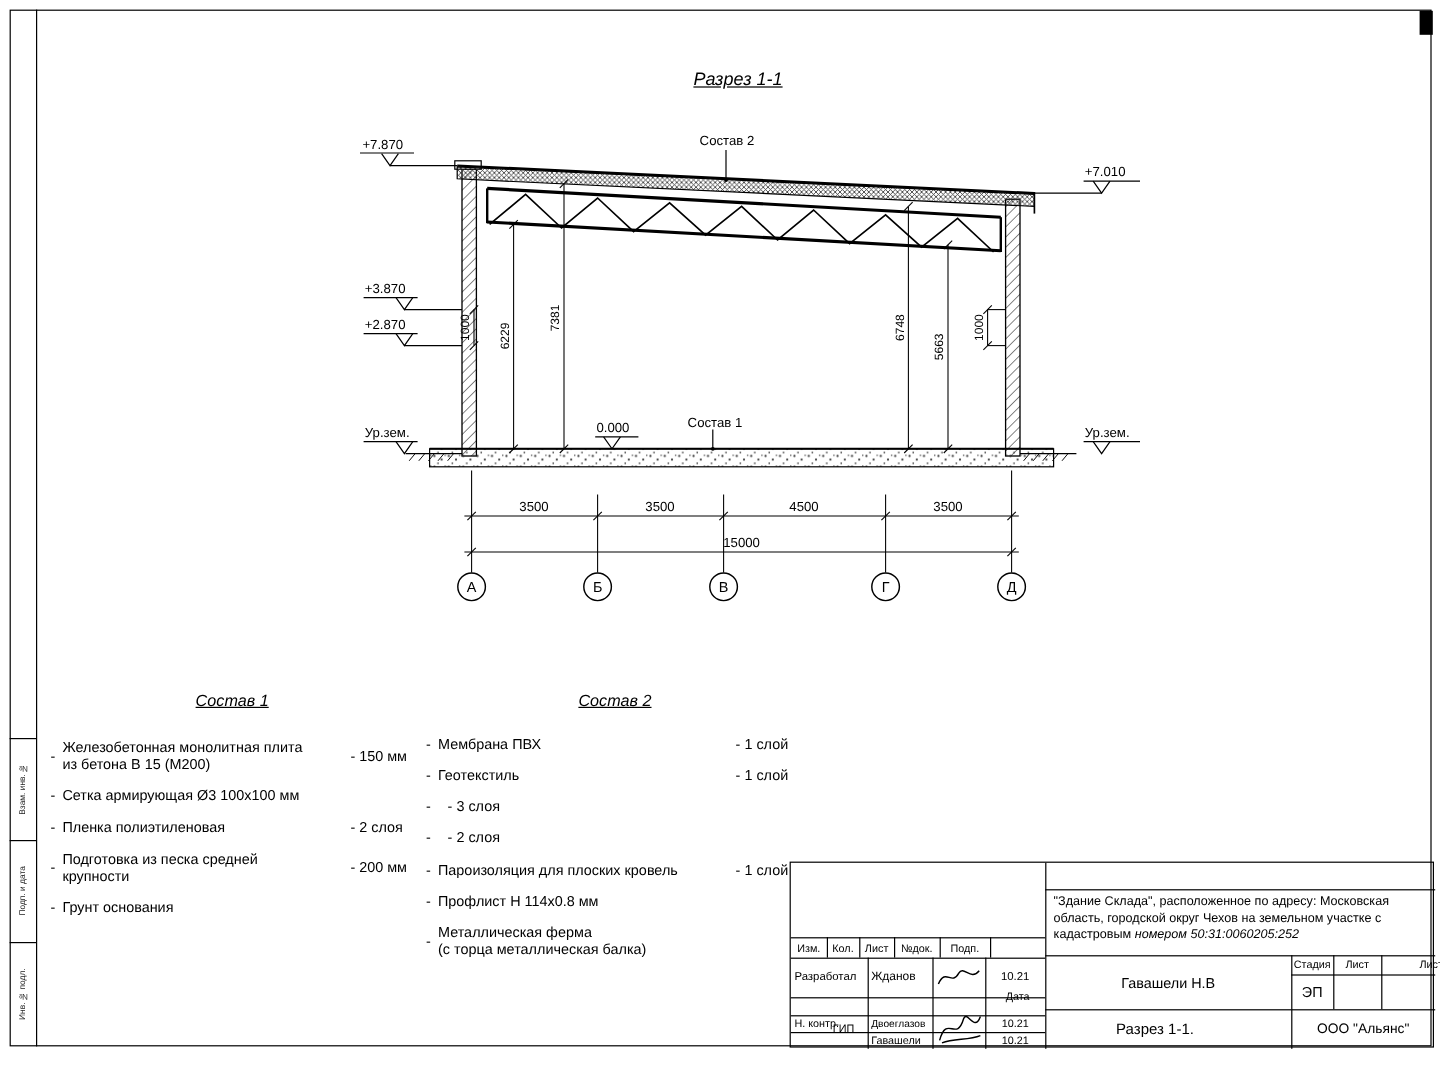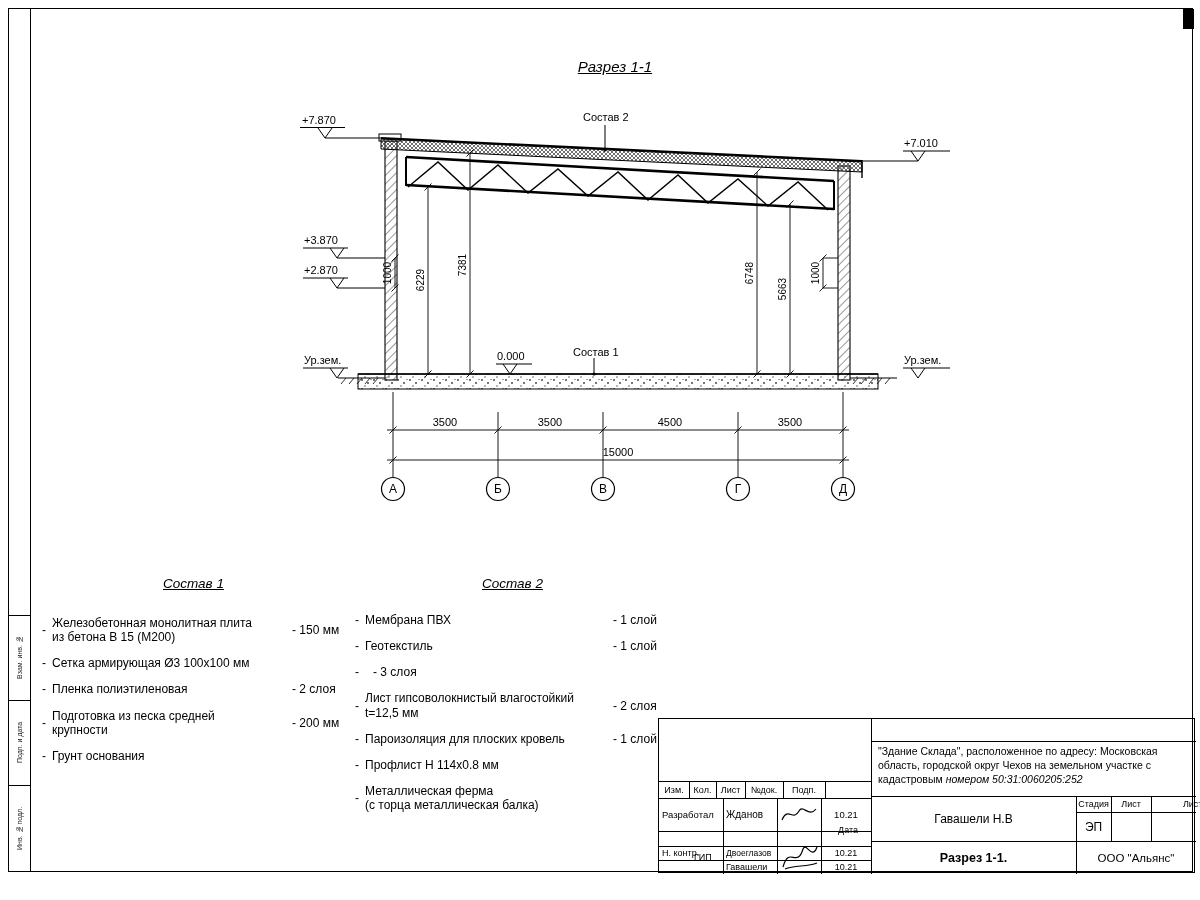--- a/index.html
+++ b/index.html
@@ -262,22 +262,20 @@
         <span class="dash">-</span>
         <div class="txt">Геотекстиль</div>
         <div class="val">- 1 слой</div>
       </div>
   <div class="li">
         <span class="dash">-</span>
         <div class="val">- 3 слоя</div>
       </div>
   <div class="li">
         <span class="dash">-</span>
-        <div class="txt">Лист гипсоволокнистый влагостойкий
-t=12,5 мм</div>
         <div class="val">- 2 слоя</div>
       </div>
   <div class="li">
         <span class="dash">-</span>
         <div class="txt">Пароизоляция для плоских кровель</div>
         <div class="val">- 1 слой</div>
       </div>
   <div class="li">
         <span class="dash">-</span>
         <div class="txt">Профлист Н 114х0.8 мм</div>
@@ -297,21 +295,21 @@
   <div class="hline" style="left:212px;top:22px;width:325px;"></div>
   <div class="abs" style="left:219px;top:25px;width:312px;height:50px;font-size:10.5px;line-height:1.35;">
     <span>"Здание Склада", расположенное по адресу: Московская область, городской округ Чехов на земельном участке с кадастровым</span>
     <span style="font-style:italic;">номером 50:31:0060205:252</span>
   </div>
   <div class="hline" style="left:212px;top:77px;width:325px;"></div>
   <div class="vline" style="left:417px;top:77px;height:78px;"></div>
 
   <div class="hline" style="left:212px;top:122px;width:205px;"></div>
   <div class="cell" style="left:212px;top:77px;width:205px;height:45px;font-size:12px;">Гавашели Н.В</div>
-  <div class="cell" style="left:212px;top:122px;width:205px;height:33px;font-size:12.5px;font-weight:bold;">Разрез 1-1.</div>
+  <div class="cell" style="left:201px;top:122px;width:205px;height:33px;font-size:12.5px;">Разрез 1-1.</div>
 
   <div class="vline" style="left:452px;top:77px;height:45px;"></div>
   <div class="vline" style="left:492px;top:77px;height:45px;"></div>
   <div class="hline" style="left:417px;top:93px;width:120px;"></div>
   <div class="cell" style="left:417px;top:77px;width:35px;height:16px;font-size:9px;">Стадия</div>
   <div class="cell" style="left:452px;top:77px;width:40px;height:16px;font-size:9px;">Лист</div>
   <div class="cell" style="left:516px;top:77px;width:45px;height:16px;font-size:9px;">Листов</div>
   <div class="cell" style="left:417px;top:93px;width:35px;height:29px;font-size:12px;">ЭП</div>
   <div class="hline" style="left:417px;top:122px;width:120px;"></div>
   <div class="cell" style="left:417px;top:122px;width:120px;height:33px;font-size:11.5px;">ООО "Альянс"</div>

